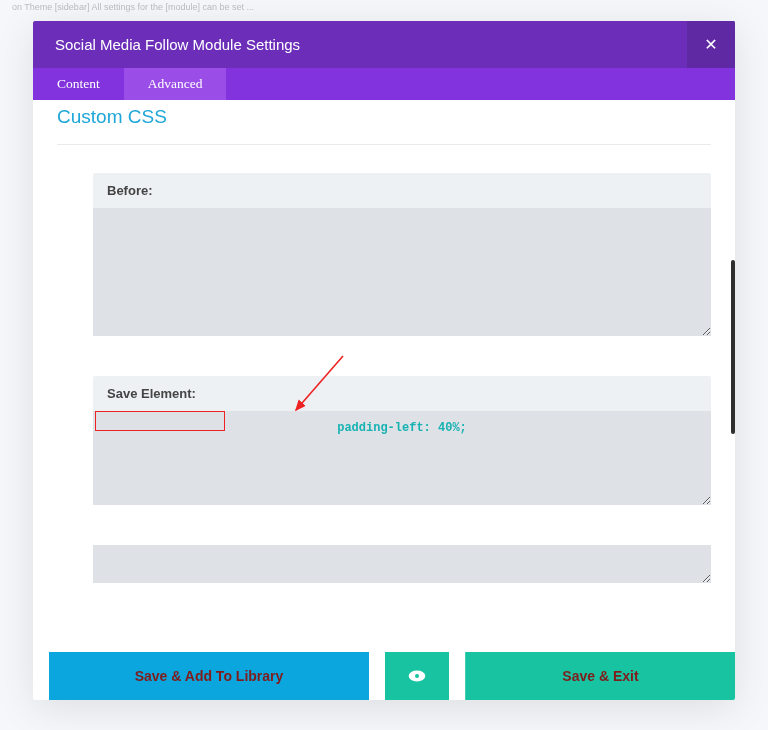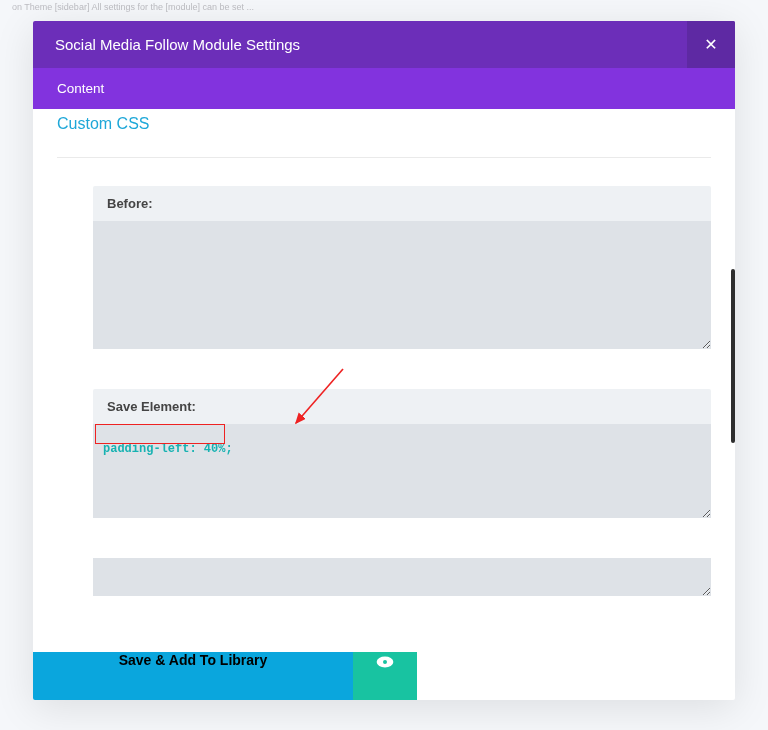--- a/index.html
+++ b/index.html
@@ -56,23 +56,24 @@
     background: #5e29a3;
     display: flex;
     align-items: center;
     justify-content: center;
     cursor: pointer;
     font-size: 16px;
     color: #fff;
   }
   .tabs {
     background: #8233de;
-    height: 41px;
+    height: 32px;
     display: flex;
     flex: 0 0 auto;
+    font-family: Liberation Serif, serif;
   }
   .tab {
     color: #fff;
     font-size: 13.5px;
     padding: 0 24px;
     display: flex;
     align-items: center;
     height: 100%;
     cursor: pointer;
     min-width: 90px;
@@ -82,23 +83,23 @@
     background: #9b4de8;
   }
   .modal-body {
     flex: 1 1 auto;
     overflow: hidden;
     position: relative;
     padding: 6px 24px 0 24px;
   }
   .section-title {
     color: #1ea7d8;
-    font-size: 16px;
+    font-size: 19px;
     font-weight: 400;
-    margin-bottom: 24px;
+    margin-bottom: 16px;
   }
   .divider {
     border-bottom: 1px solid #eaeaea;
     margin-bottom: 28px;
   }
   .field-block {
     margin-bottom: 36px;
     position: relative;
     margin-left: 36px;
   }
@@ -148,28 +149,29 @@
     height: 174px;
     background: #2e2e2e;
     border-radius: 2px;
   }
   .modal-footer {
     display: flex;
     height: 48px;
     flex: 0 0 auto;
   }
   .btn {
-    color: #000000;
+    color: #7f1d1d;
     font-size: 14px;
     font-weight: 600;
     display: flex;
-    align-items: flex-start;
+    align-items: center;
     justify-content: center;
     cursor: pointer;
     border: none;
+    margin-left: 16px;
   }
   .btn-library { background: #0aa6dd; flex: 0 0 320px; }
   .btn-preview { background: #18c3a1; flex: 0 0 64px; }
   .btn-save    { background: #18c3a1; flex: 1 1 auto; border-left: 1px solid rgba(255,255,255,0.18); }
   .eye-icon {
     width: 20px; height: 20px;
     display: inline-block;
   }
 </style>
 </head>
@@ -186,35 +188,38 @@
     <span>Social Media Follow Module Settings</span>
     <div class="close-btn">
       <span>✕</span>
     </div>
   </div>
 
   <div class="tabs">
     <div class="tab">
       <span>Content</span>
     </div>
+    <div class="tab active">
+      <span>Advanced</span>
+    </div>
   </div>
 
   <div class="modal-body">
 
     <div class="section-title">Custom CSS</div>
     <div class="divider"></div>
 
     <div class="field-block">
       <div class="field-header">Before:</div>
       <textarea class="field-area" style=""></textarea>
     </div>
 
     <div class="field-block" style="position:relative;">
       <div class="field-header">Save Element:</div>
-      <textarea class="field-area short" style="padding-top: 18px; font-weight: bold;">padding-left: 40%;</textarea>
+      <textarea class="field-area short" style="padding-top: 10px; font-weight: bold; text-align: center;">padding-left: 40%;</textarea>
       <div class="code-highlight-box" style="width:130px;"></div>
       <svg class="annotation" style="left:165px;top:-24px;width:90px;height:70px;">
         <defs>
           <marker id="arrowhead" markerWidth="7" markerHeight="7" refX="6" refY="3" orient="auto">
             <polygon points="0 0, 7 3, 0 6" fill="#e22"></polygon>
           </marker>
         </defs>
         <line x1="85" y1="4" x2="38" y2="58" stroke="#e22" stroke-width="1.6" marker-end="url(#arrowhead)"></line>
       </svg>
     </div>
@@ -229,15 +234,18 @@
   <div class="modal-footer">
     <button class="btn btn-library">
       <span>Save &amp; Add To Library</span>
     </button>
     <button class="btn btn-preview">
       <svg class="eye-icon" viewBox="0 0 24 24" fill="none">
         <ellipse cx="12" cy="12" rx="9" ry="5.5" stroke="#fff" stroke-width="2" fill="#fff"></ellipse>
         <circle cx="12" cy="12" r="2.4" fill="#18c3a1"></circle>
       </svg>
     </button>
+    <button class="btn btn-save">
+      <span>Save &amp; Exit</span>
+    </button>
   </div>
 
 </div>
 
 </body></html>

